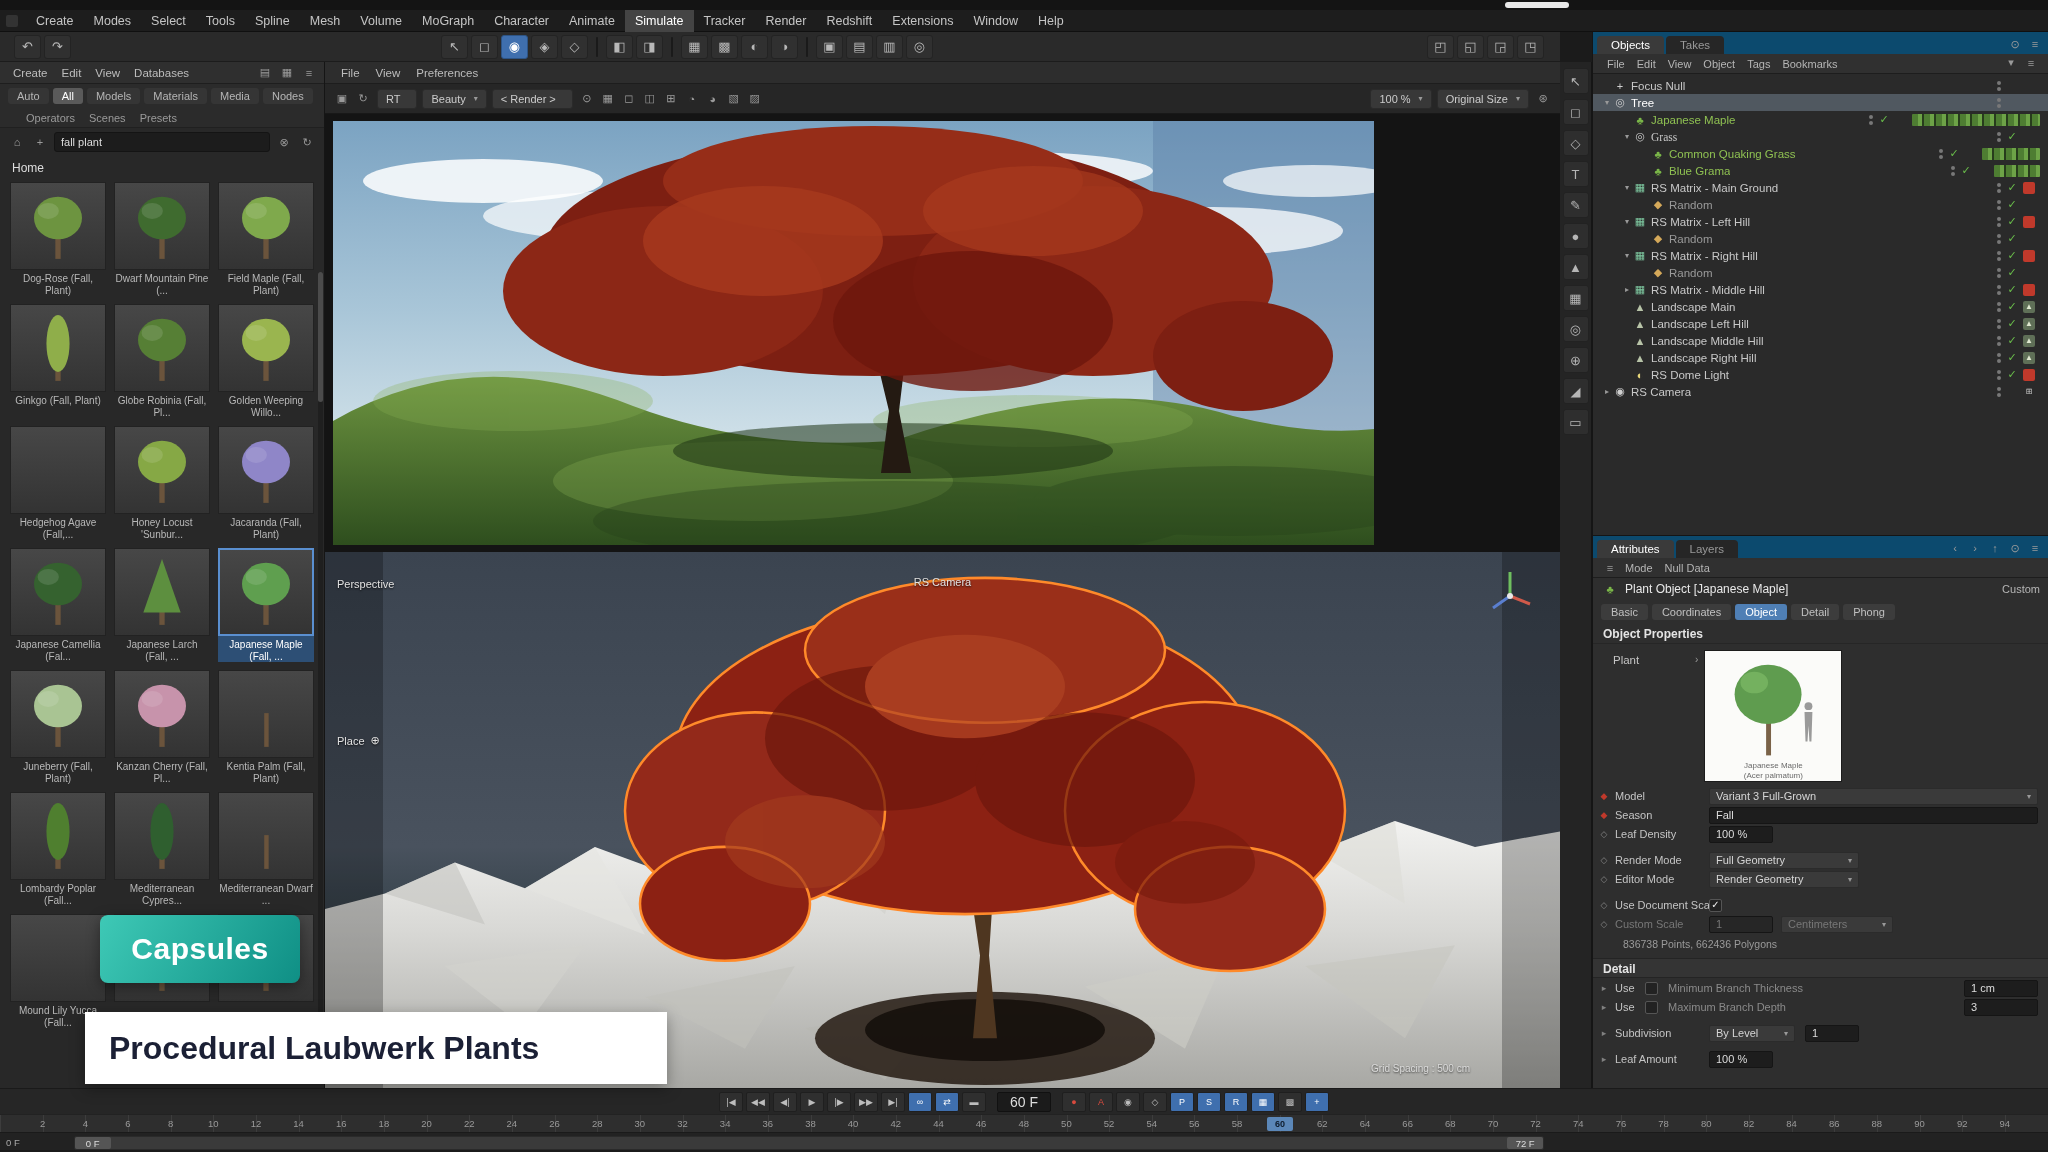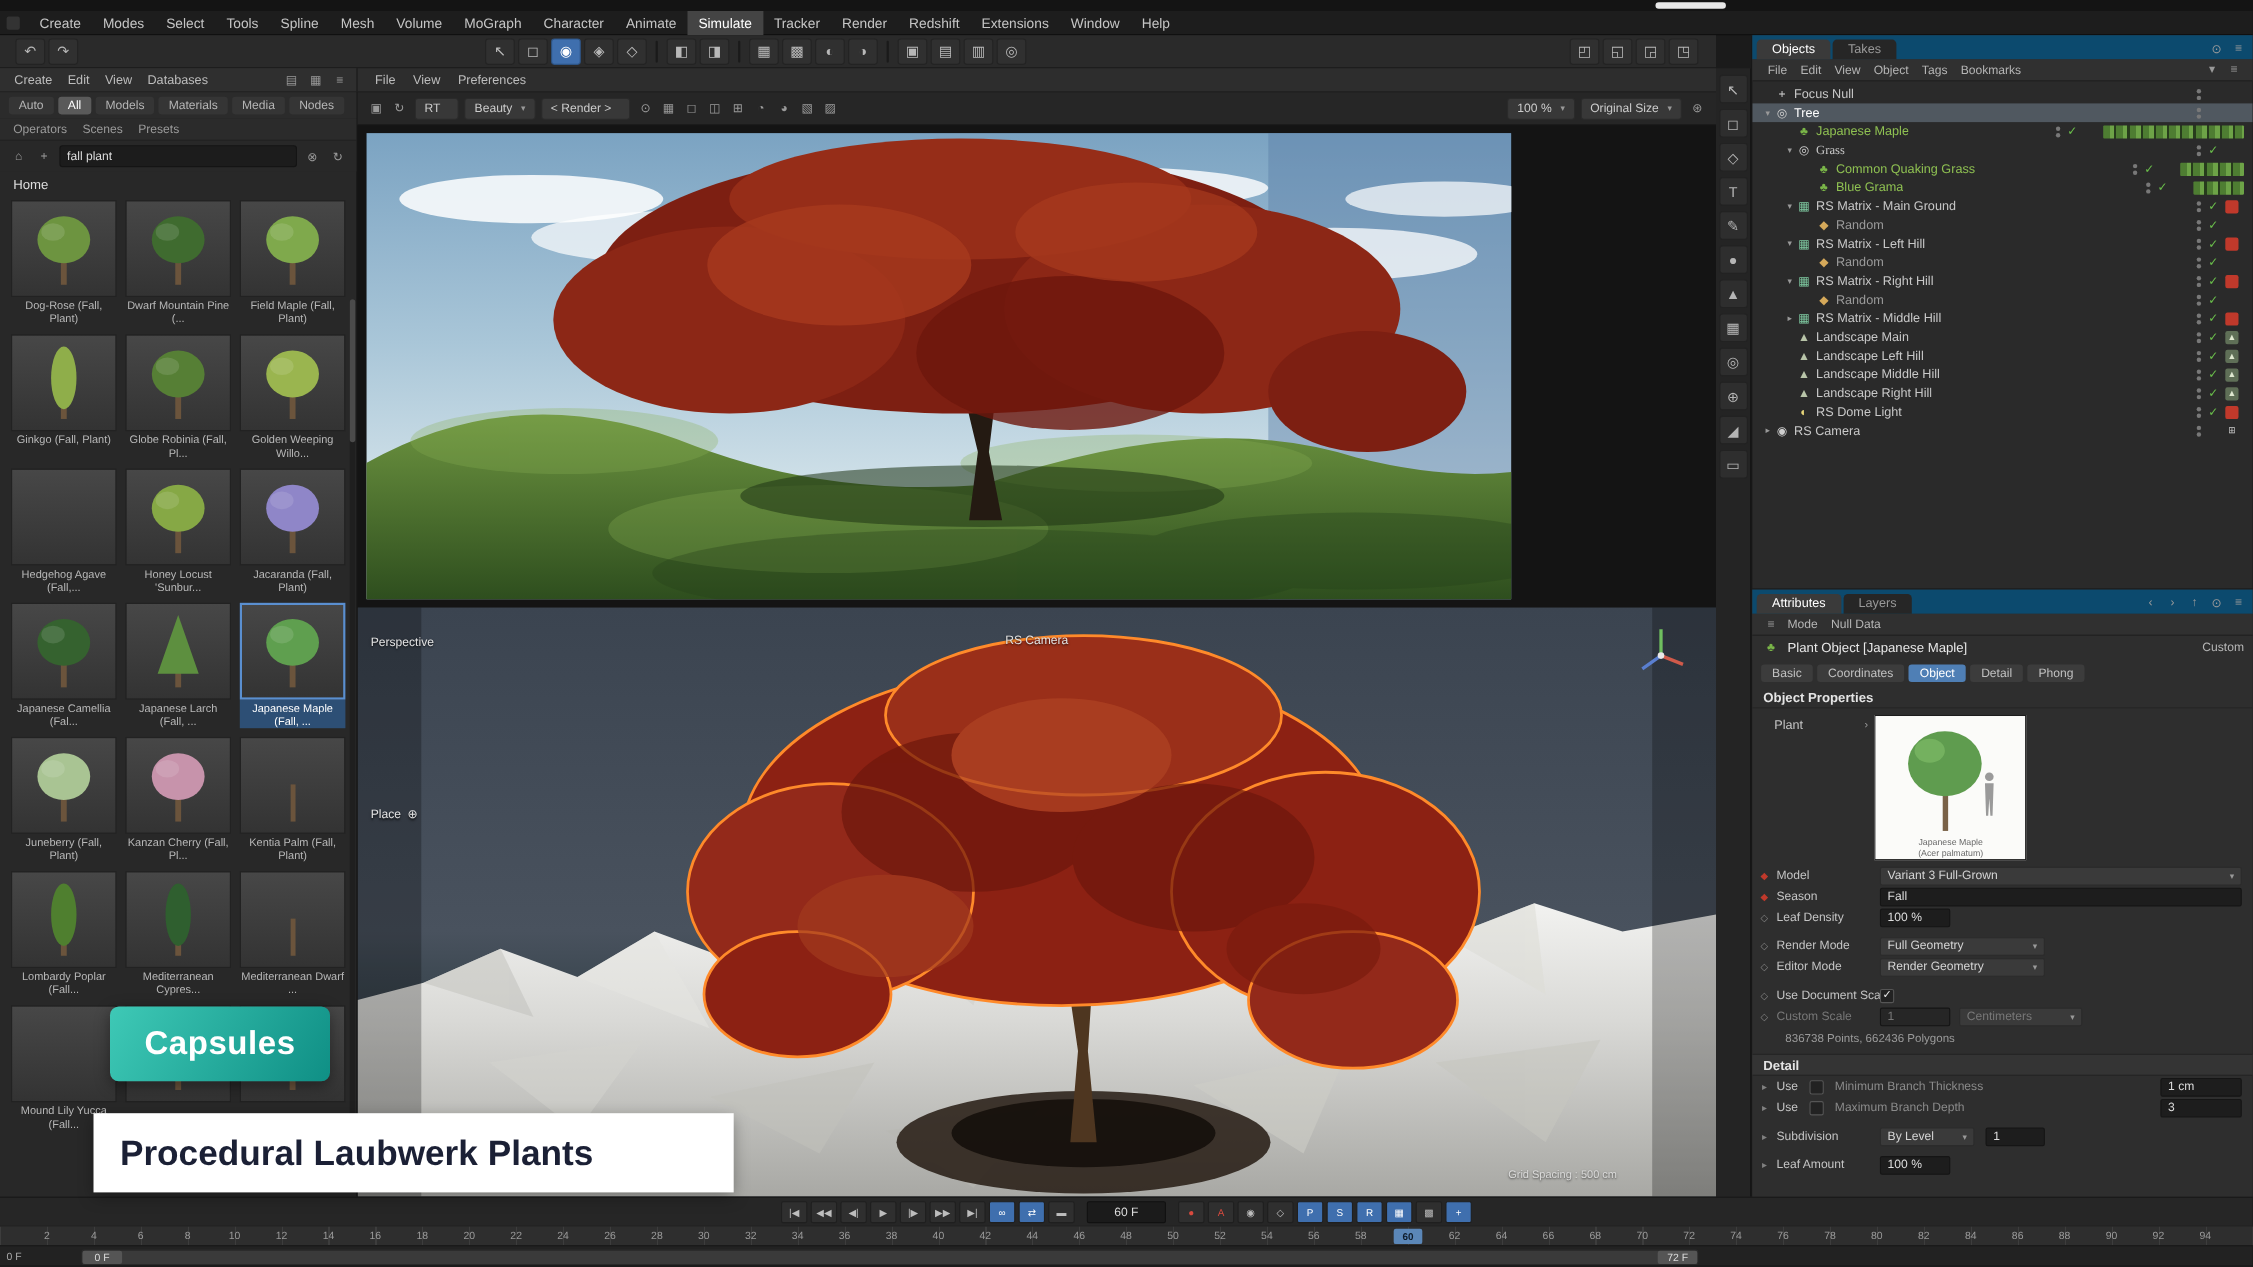--- a/index.html
+++ b/index.html
@@ -22,21 +22,21 @@
   .tb-icon.sep{width:2px;background:#1a1a1a;border:none;height:20px;margin:0 5px}
   
   .asset-browser{position:absolute;left:0;top:62px;width:325px;bottom:64px;background:#282828;border-right:1px solid #151515;display:flex;flex-direction:column}
   .ab-head{height:22px;display:flex;align-items:center;background:#2f2f2f;border-bottom:1px solid #1e1e1e;padding:0 6px}
   .ab-menu-item{padding:0 7px;font-size:11.5px;color:#bdbdbd}
   .ab-head-icons{margin-left:auto;display:flex;gap:4px}
   .sm-icon{width:18px;height:16px;display:flex;align-items:center;justify-content:center;color:#9a9a9a;font-size:11px}
   .ab-filters{height:24px;display:flex;align-items:center;gap:4px;padding:0 8px;background:#2b2b2b}
   .ab-chip{padding:2px 9px;font-size:11px;color:#b5b5b5;background:#353535;border-radius:3px}
   .ab-chip.active{background:#5a5a5a;color:#fff}
-  .ab-subtabs{height:20px;display:flex;align-items:center;gap:14px;padding:0 12px;background:#2b2b2b;border-bottom:1px solid #202020}
+  .ab-subtabs{height:20px;display:flex;align-items:center;gap:14px;padding:0 26px;background:#2b2b2b;border-bottom:1px solid #202020}
   .ab-subtab{font-size:11px;color:#9a9a9a}
   .ab-search{height:28px;display:flex;align-items:center;gap:5px;padding:0 8px;background:#282828}
   .ab-search-field{flex:1;height:20px;background:#1c1c1c;border:1px solid #141414;border-radius:3px;color:#ddd;font-size:11px;padding:0 6px;font-family:"Liberation Sans",sans-serif}
   .ab-home{height:24px;line-height:24px;padding-left:12px;font-size:12px;color:#dedede}
   .plant-grid{flex:1;display:grid;grid-template-columns:repeat(3,1fr);gap:8px 8px;padding:2px 12px 0 10px;overflow:hidden;align-content:start}
   .plant-cell{width:96px}
   .plant-thumb{height:88px;background:linear-gradient(#474747,#333);border:1px solid #222;display:flex;align-items:center;justify-content:center}
   .plant-cell.selected .plant-thumb{outline:2px solid #5a8fd0;outline-offset:-2px}
   .plant-cell.selected .plant-label{background:#2d4f75;color:#fff}
   .plant-label{font-size:10px;color:#b8b8b8;text-align:center;padding:3px 1px;line-height:1.2;height:26px;overflow:hidden}
@@ -137,21 +137,21 @@
   .ctl-check i{font-style:normal;font-size:10px;color:#eee;line-height:1}
   .attr-row.disabled .attr-label,.attr-row.disabled .fld,.attr-row.disabled .dd{color:#777}
   .attr-row.disabled .fld{background:#262626}
   .attr-stats{padding:4px 0 4px 30px;font-size:10.5px;color:#9a9a9a}
   .detail-header{height:20px;line-height:20px;padding-left:10px;font-size:12px;font-weight:bold;color:#e4e4e4;background:#343434;border-top:1px solid #242424;border-bottom:1px solid #242424;margin-top:4px}
   
   .transport{position:absolute;left:0;right:0;top:1088px;height:26px;background:#262626;border-top:1px solid #1a1a1a;display:flex;align-items:center;justify-content:center;gap:3px}
   .tr-btn{min-width:24px;height:20px;padding:0 3px;display:flex;align-items:center;justify-content:center;background:#2f2f2f;border:1px solid #1f1f1f;border-radius:2px;color:#bdbdbd;font-size:9px}
   .tr-btn.active{background:#3f6fae;color:#fff}
   .tr-btn.red{color:#d84a3e}
-  .frame-field{width:72px;height:20px;background:#1b1b1b;border:1px solid #111;border-radius:2px;color:#ddd;font-size:11px;display:flex;align-items:center;justify-content:center;margin:16px 8px}
+  .frame-field{width:54px;height:20px;background:#1b1b1b;border:1px solid #111;border-radius:2px;color:#ddd;font-size:14px;display:flex;align-items:center;justify-content:center;margin:16px 8px}
   .ruler{position:absolute;left:0;right:0;top:1114px;height:18px;background:#2e2e2e;border-top:1px solid #222;background-image:repeating-linear-gradient(90deg,#3d3d3d 0 1px,transparent 1px 42.66px)}
   .ruler-labels{position:absolute;inset:0;display:flex;justify-content:space-between;align-items:center;padding:0 calc(2.083% - 8px)}
   .ruler-num{width:16px;text-align:center;font-size:9.5px;color:#9a9a9a}
   .playhead{position:absolute;left:calc(62.5% - 13px);top:2px;width:26px;height:14px;background:#5b87b8;border-radius:2px;color:#0e1c2c;font-size:9px;display:flex;align-items:center;justify-content:center;font-weight:bold}
   .rangebar{position:absolute;left:0;right:0;top:1132px;height:18px;background:#222;border-top:1px solid #1a1a1a}
   .range-static{position:absolute;left:6px;top:4px;font-size:9.5px;color:#aaa}
   .range-inner{position:absolute;left:3.6%;width:71.8%;top:3px;height:14px;background:#3a3a3a;border:1px solid #2a2a2a;border-radius:2px;display:flex;justify-content:space-between}
   .range-grip{width:36px;height:100%;background:#555;border-radius:2px;font-size:9.5px;color:#ddd;display:flex;align-items:center;justify-content:center}
   
   .badge-capsules{position:absolute;left:100px;top:915px;width:200px;height:68px;background:linear-gradient(120deg,#3ec9b6,#0f8f85);border-radius:8px;display:flex;align-items:center;justify-content:center;color:#fff;font-size:30px;font-weight:bold;z-index:60;letter-spacing:.5px;box-shadow:0 4px 14px rgba(0,0,0,.4)}

